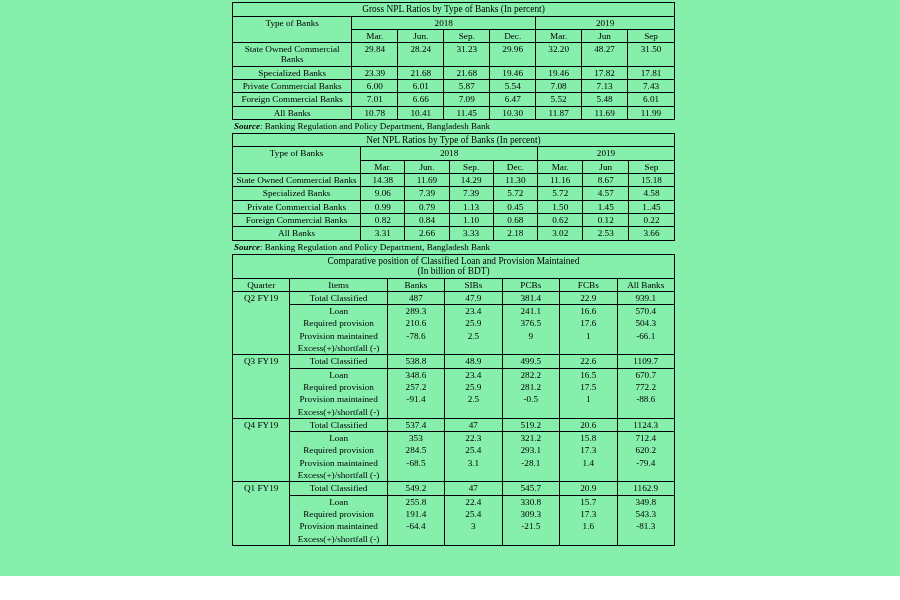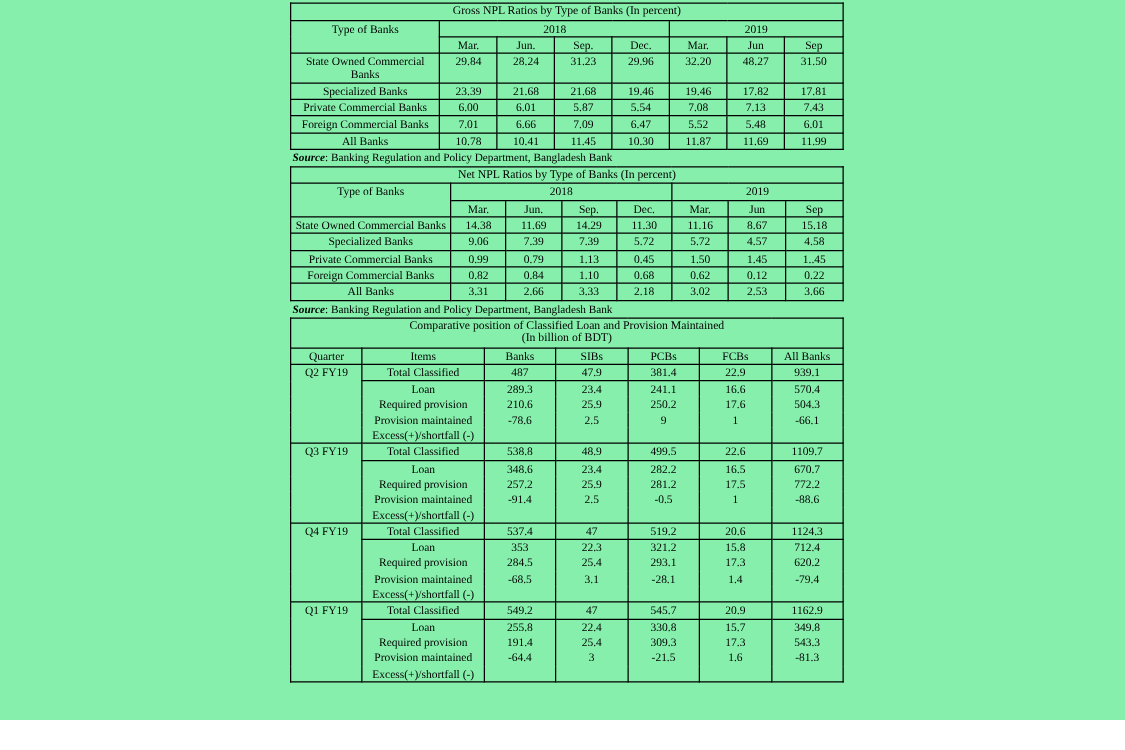--- a/index.html
+++ b/index.html
@@ -276,21 +276,21 @@
           <td class="left noborder-top" style="border-bottom:none">289.3</td>
           <td class="left noborder-top" style="border-bottom:none">23.4</td>
           <td class="left noborder-top" style="border-bottom:none">241.1</td>
           <td class="left noborder-top" style="border-bottom:none">16.6</td>
           <td class="left noborder-top" style="border-bottom:none">570.4</td>
         </tr>
         <tr>
           <td class="left" style="border-top:none;border-bottom:none">Required provision</td>
           <td class="left" style="border-top:none;border-bottom:none">210.6</td>
           <td class="left" style="border-top:none;border-bottom:none">25.9</td>
-          <td class="left" style="border-top:none;border-bottom:none">250.2</td>
+          <td class="left" style="border-top:none;border-bottom:none">376.5</td>
           <td class="left" style="border-top:none;border-bottom:none">17.6</td>
           <td class="left" style="border-top:none;border-bottom:none">504.3</td>
         </tr>
         <tr>
           <td class="left" style="border-top:none;border-bottom:none">Provision maintained</td>
           <td class="left" style="border-top:none;border-bottom:none">-78.6</td>
           <td class="left" style="border-top:none;border-bottom:none">2.5</td>
           <td class="left" style="border-top:none;border-bottom:none">9</td>
           <td class="left" style="border-top:none;border-bottom:none">1</td>
           <td class="left" style="border-top:none;border-bottom:none">-66.1</td>

